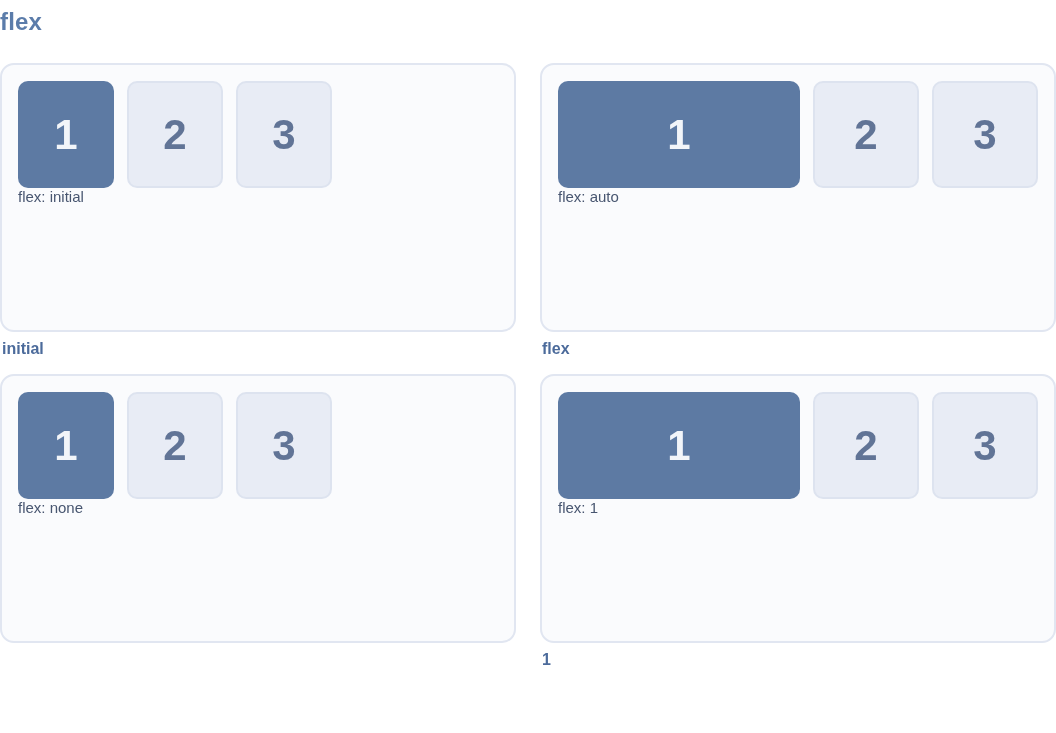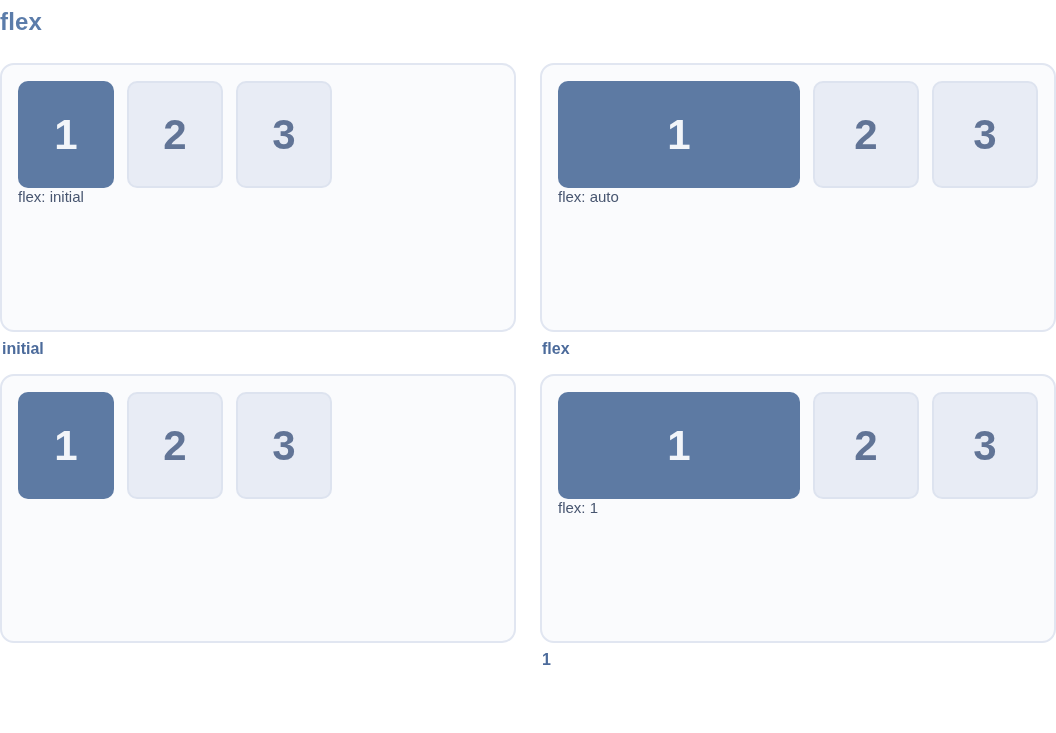--- a/index.html
+++ b/index.html
@@ -117,20 +117,21 @@
       <div class="example-caption">flex</div>
     </div>
 
     <div class="example-cell">
       <div class="demo-panel">
         <div class="flex-row">
           <div class="flex-box primary">1</div>
           <div class="flex-box secondary">2</div>
           <div class="flex-box secondary">3</div>
         </div>
+        <div class="flex-css-label">flex: none</div>
       </div>
     </div>
 
     <div class="example-cell">
       <div class="demo-panel">
         <div class="flex-row grow">
           <div class="flex-box primary">1</div>
           <div class="flex-box secondary">2</div>
           <div class="flex-box secondary">3</div>
         </div>

